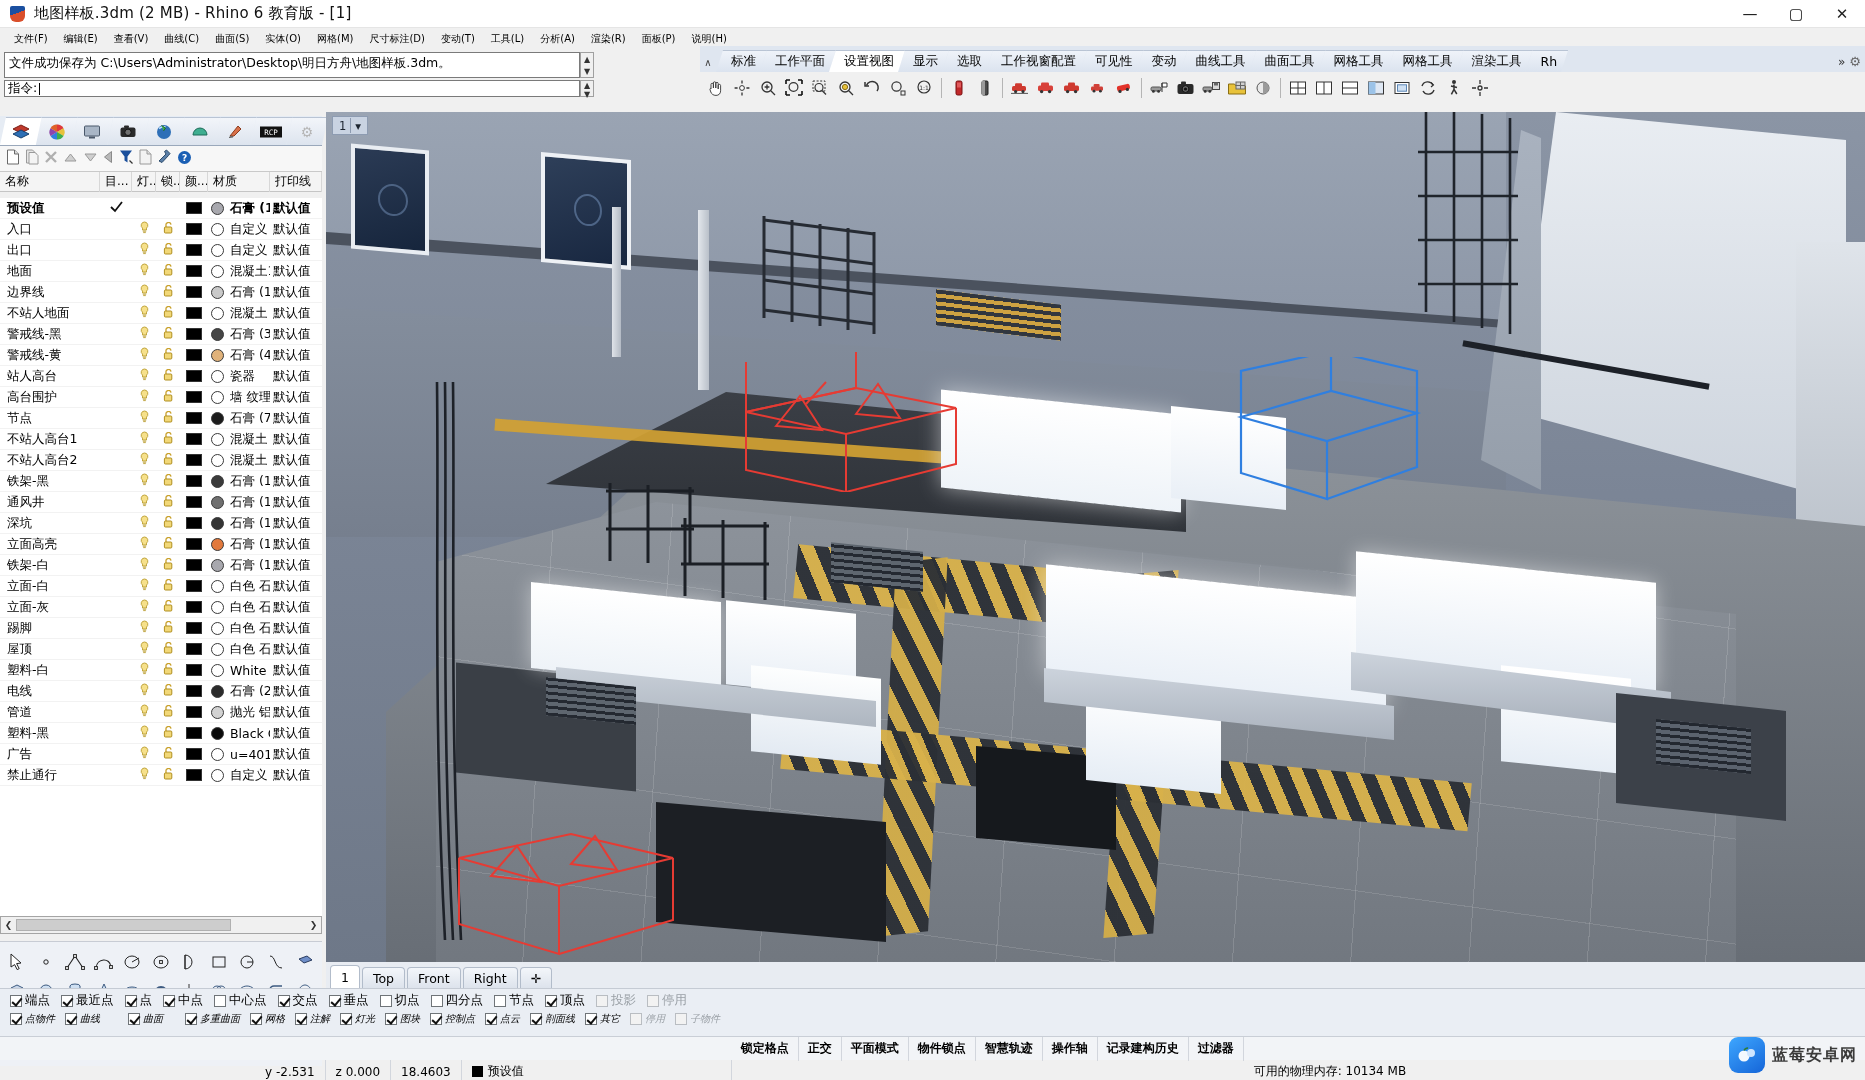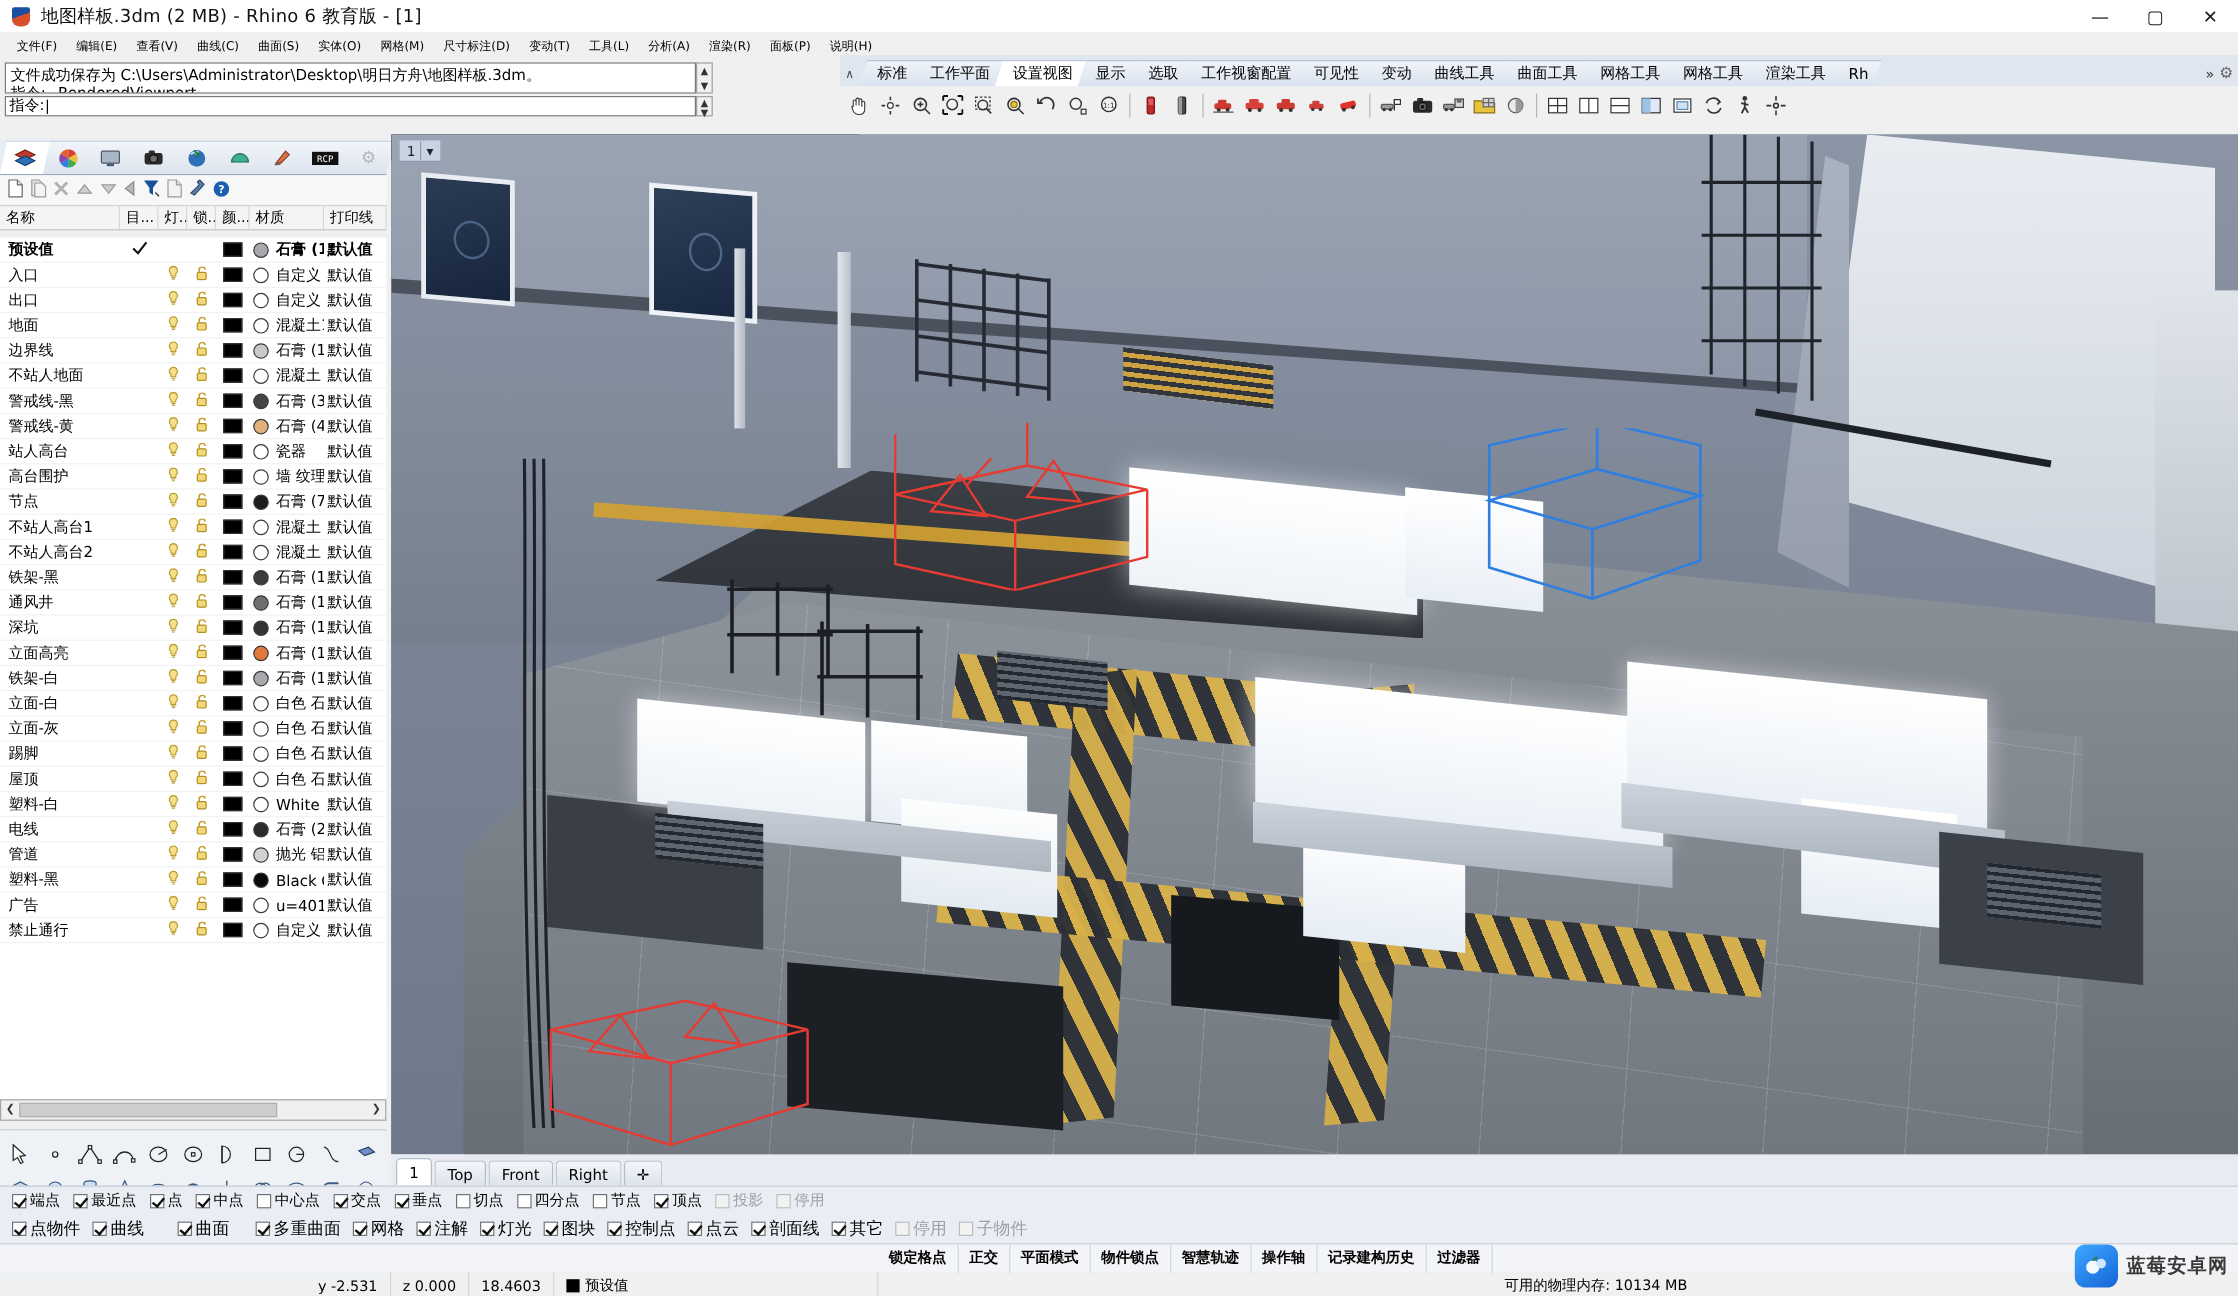--- a/index.html
+++ b/index.html
@@ -82,21 +82,21 @@
   #vpLabel .div{ width:1px; height:15px; background:#8d9bb1; margin:0 4px;}
   #vpTabs { position:absolute; left:326px; top:962px; right:0; height:26px; background:#e8ecf2; display:flex; align-items:flex-end; padding-left:4px;}
   .vtab { height:21px; padding:0 10px; display:flex; align-items:center; font-size:12.5px;
           background:linear-gradient(#f3f6fa,#dde3ec); border:1px solid #b2bcca; border-bottom:none; border-radius:4px 4px 0 0; margin-right:2px;}
   .vtab.active { background:#fff; height:23px;}
 
   
   #osnapBar { position:absolute; left:0; top:988px; right:0; height:24px; background:#eaeef4; border-top:1px solid #c5cbd4;
               display:flex; align-items:center; gap:11px; padding-left:10px; font-size:12.5px; }
   #filterBar{ position:absolute; left:0; top:1012px; right:0; height:24px; background:#eaeef4;
-              display:flex; align-items:center; gap:10px; padding-left:10px; font-size:14px; }
+              display:flex; align-items:flex-start; gap:10px; padding-left:10px; font-size:10px;font-style:italic; }
   .cb { display:flex; align-items:center; gap:3px; white-space:nowrap;}
   .box { width:12px; height:12px; border:1px solid #6f7478; background:#fff; position:relative; flex:none;}
   .box.on::after { content:""; position:absolute; left:3px; top:0px; width:4px; height:8px; border:solid #111; border-width:0 2px 2px 0; transform:rotate(40deg);}
   .cb.dim { color:#9aa0a6; }
   .cb.dim .box { border-color:#b9bdc2; background:#f2f2f2; }
 
   #statusbar { position:absolute; left:0; top:1036px; right:0; height:24px; background:#f2f4f7; border-top:1px solid #c9ced6;
                display:flex; align-items:center; font-size:12px; }
   #statusbar .sseg { padding:0 10px; height:24px; display:flex; align-items:center; border-right:1px solid #d2d6dd; white-space:nowrap;margin-top:46px;}
   #statusbar .sseg.noborder{ border-right:none; }
@@ -143,21 +143,20 @@
   <div class="mi">工具(L)</div>
   <div class="mi">分析(A)</div>
   <div class="mi">渲染(R)</div>
   <div class="mi">面板(P)</div>
   <div class="mi">说明(H)</div>
 </div>
 
 <div id="cmdwrap">
   <div id="cmdhist">
     <div>文件成功保存为 C:\Users\Administrator\Desktop\明日方舟\地图样板.3dm。</div>
-    <div>指令: _RenderedViewport</div>
   </div>
   <div class="vsb" id="cmdsb">
     <div class="ar">▲</div>
     <div class="ar">▼</div>
   </div>
   <div id="cmdline">
     <span>指令:</span>
     <span class="caret"></span>
     <span></span>
   </div>

